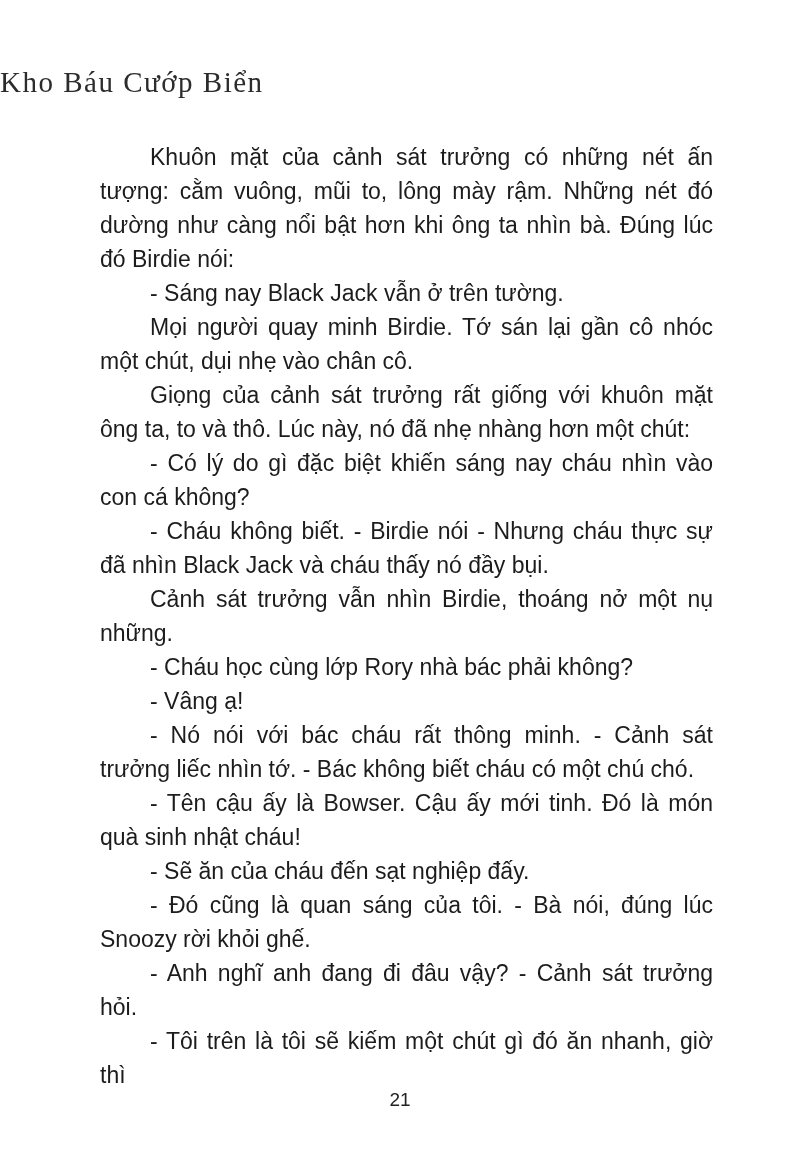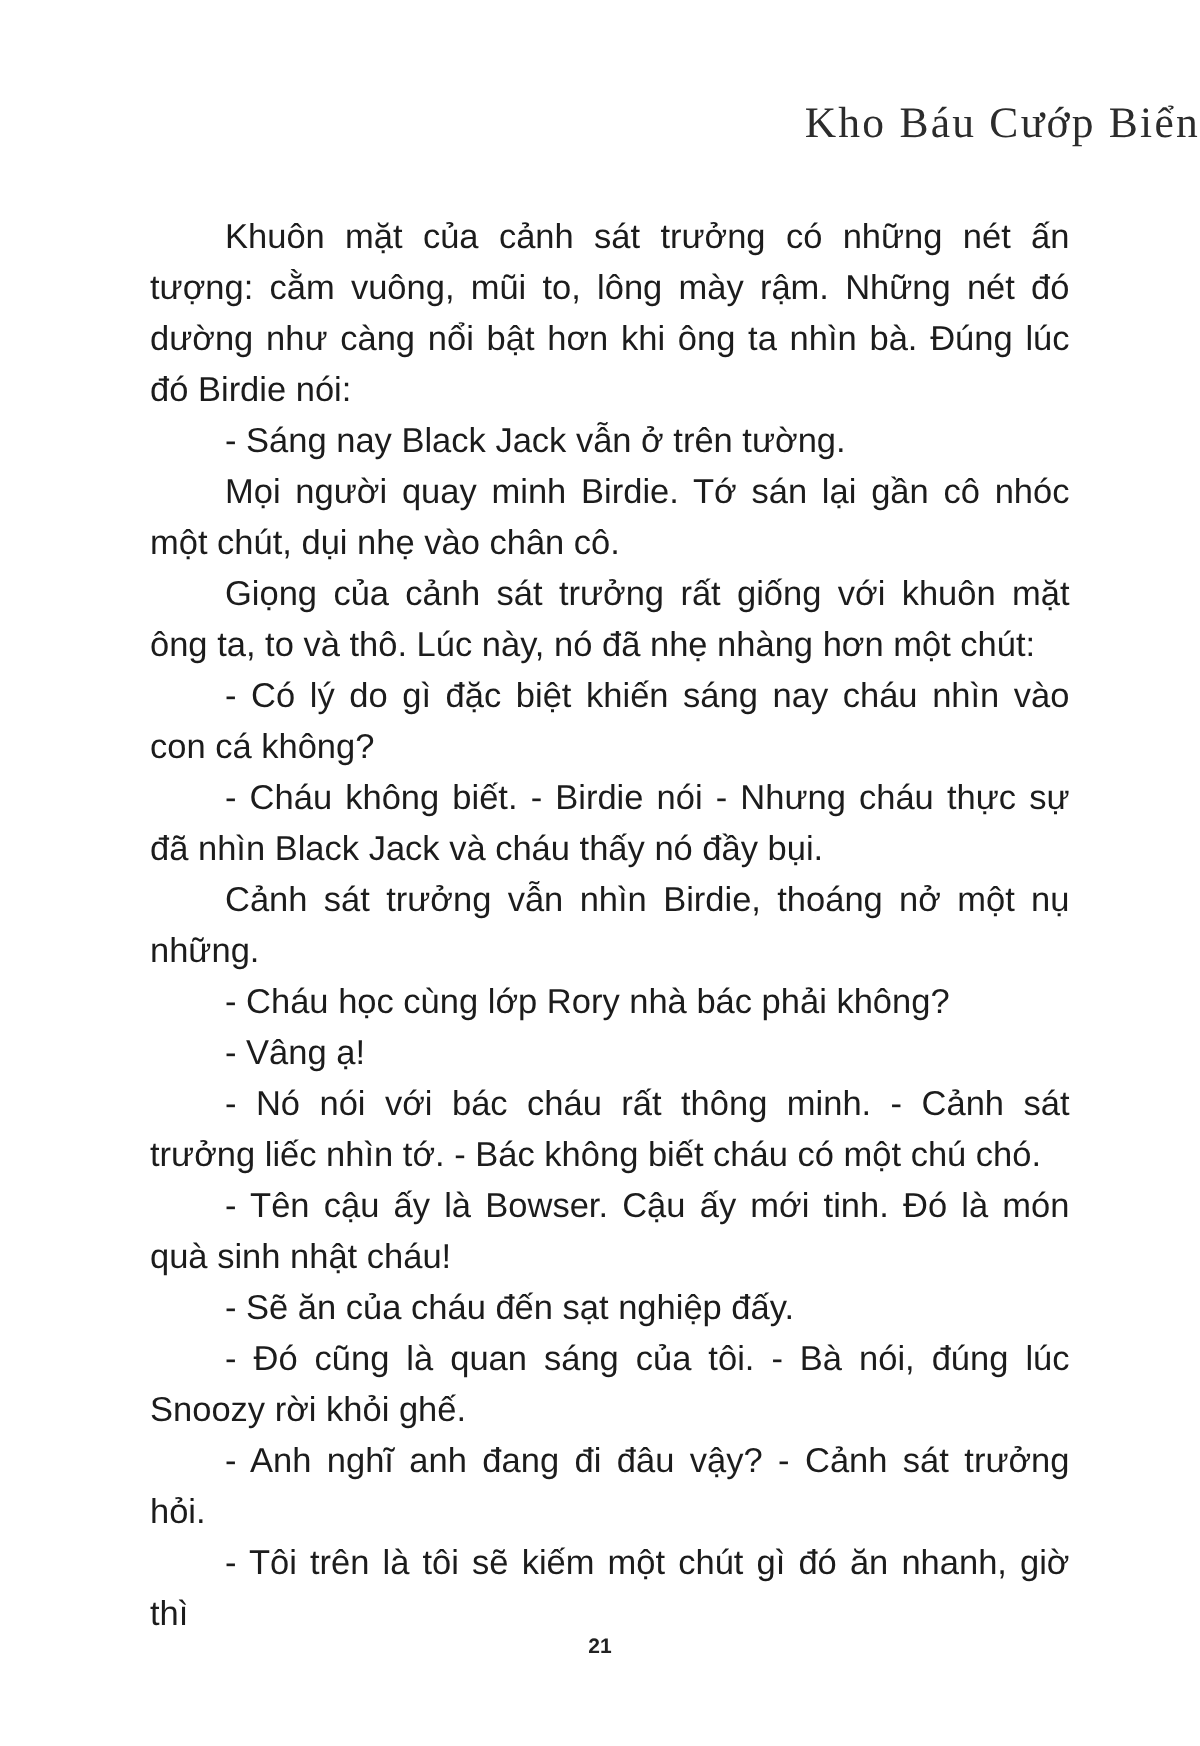--- a/index.html
+++ b/index.html
@@ -18,21 +18,21 @@
   .book-page {
     width: 100%;
     height: 100%;
     position: relative;
   }
   .title {
     font-family: "Liberation Serif", serif;
     font-weight: 400;
     font-size: 29px;
     letter-spacing: 1.5px;
-    text-align: right;
+    text-align: left;
     color: #2c2c2c;
     margin: 0;
     padding-top: 66px;
   }
   .content {
     position: absolute;
     top: 140px;
     left: 100px;
     right: 87px;
     font-size: 23px;
@@ -43,23 +43,22 @@
   .para {
     margin: 0;
     text-indent: 50px;
   }
   .page-number {
     position: absolute;
     top: 1089px;
     left: 0;
     width: 100%;
     text-align: center;
-    font-size: 14px;
+    font-size: 19px;
     color: #222222;
-    font-weight: bold;
   }
 </style>
 </head>
 <body>
 
 <div class="book-page">
   <h1 class="title">Kho Báu Cướp Biển</h1>
 
   <div class="content" id="content">
       <p class="para">Khuôn mặt của cảnh sát trưởng có những nét ấn tượng: cằm vuông, mũi to, lông mày rậm. Những nét đó dường như càng nổi bật hơn khi ông ta nhìn bà. Đúng lúc đó Birdie nói:</p>

